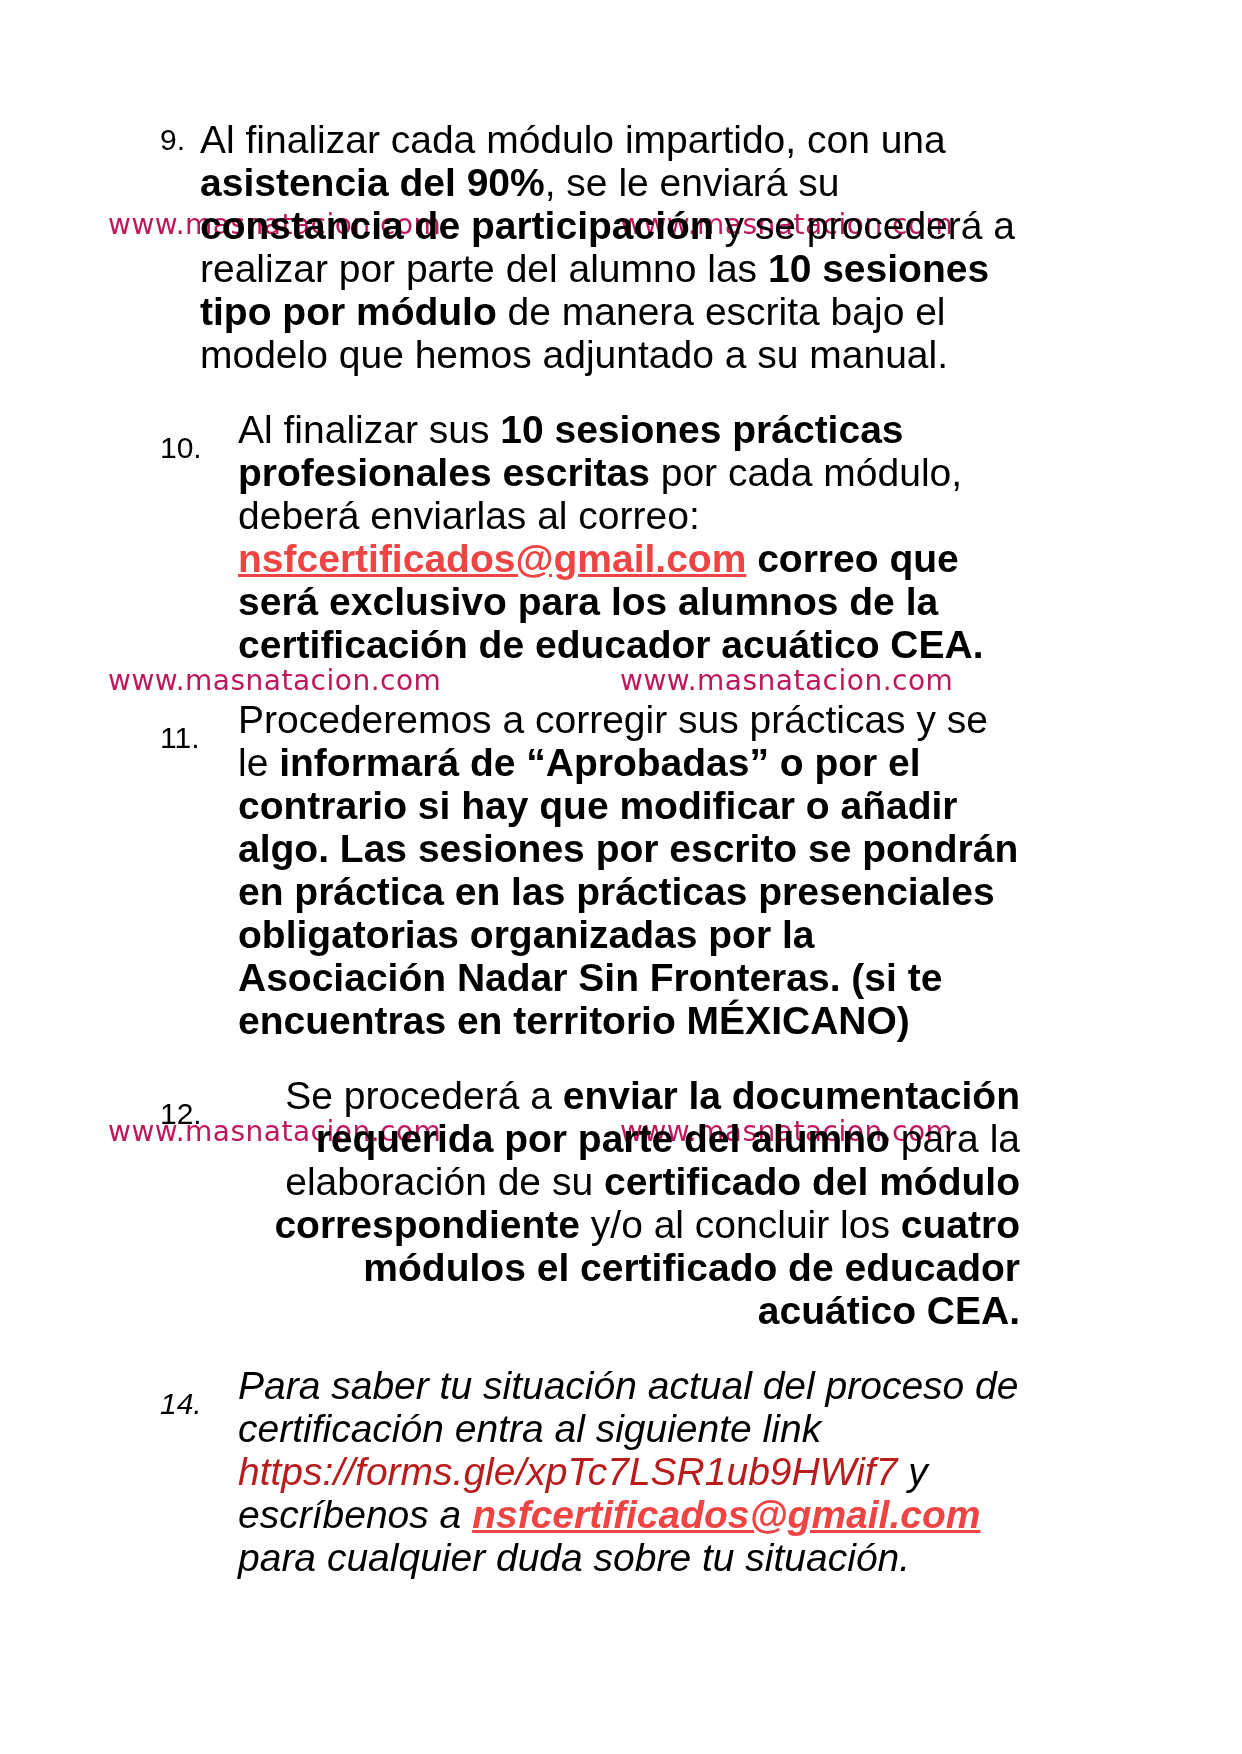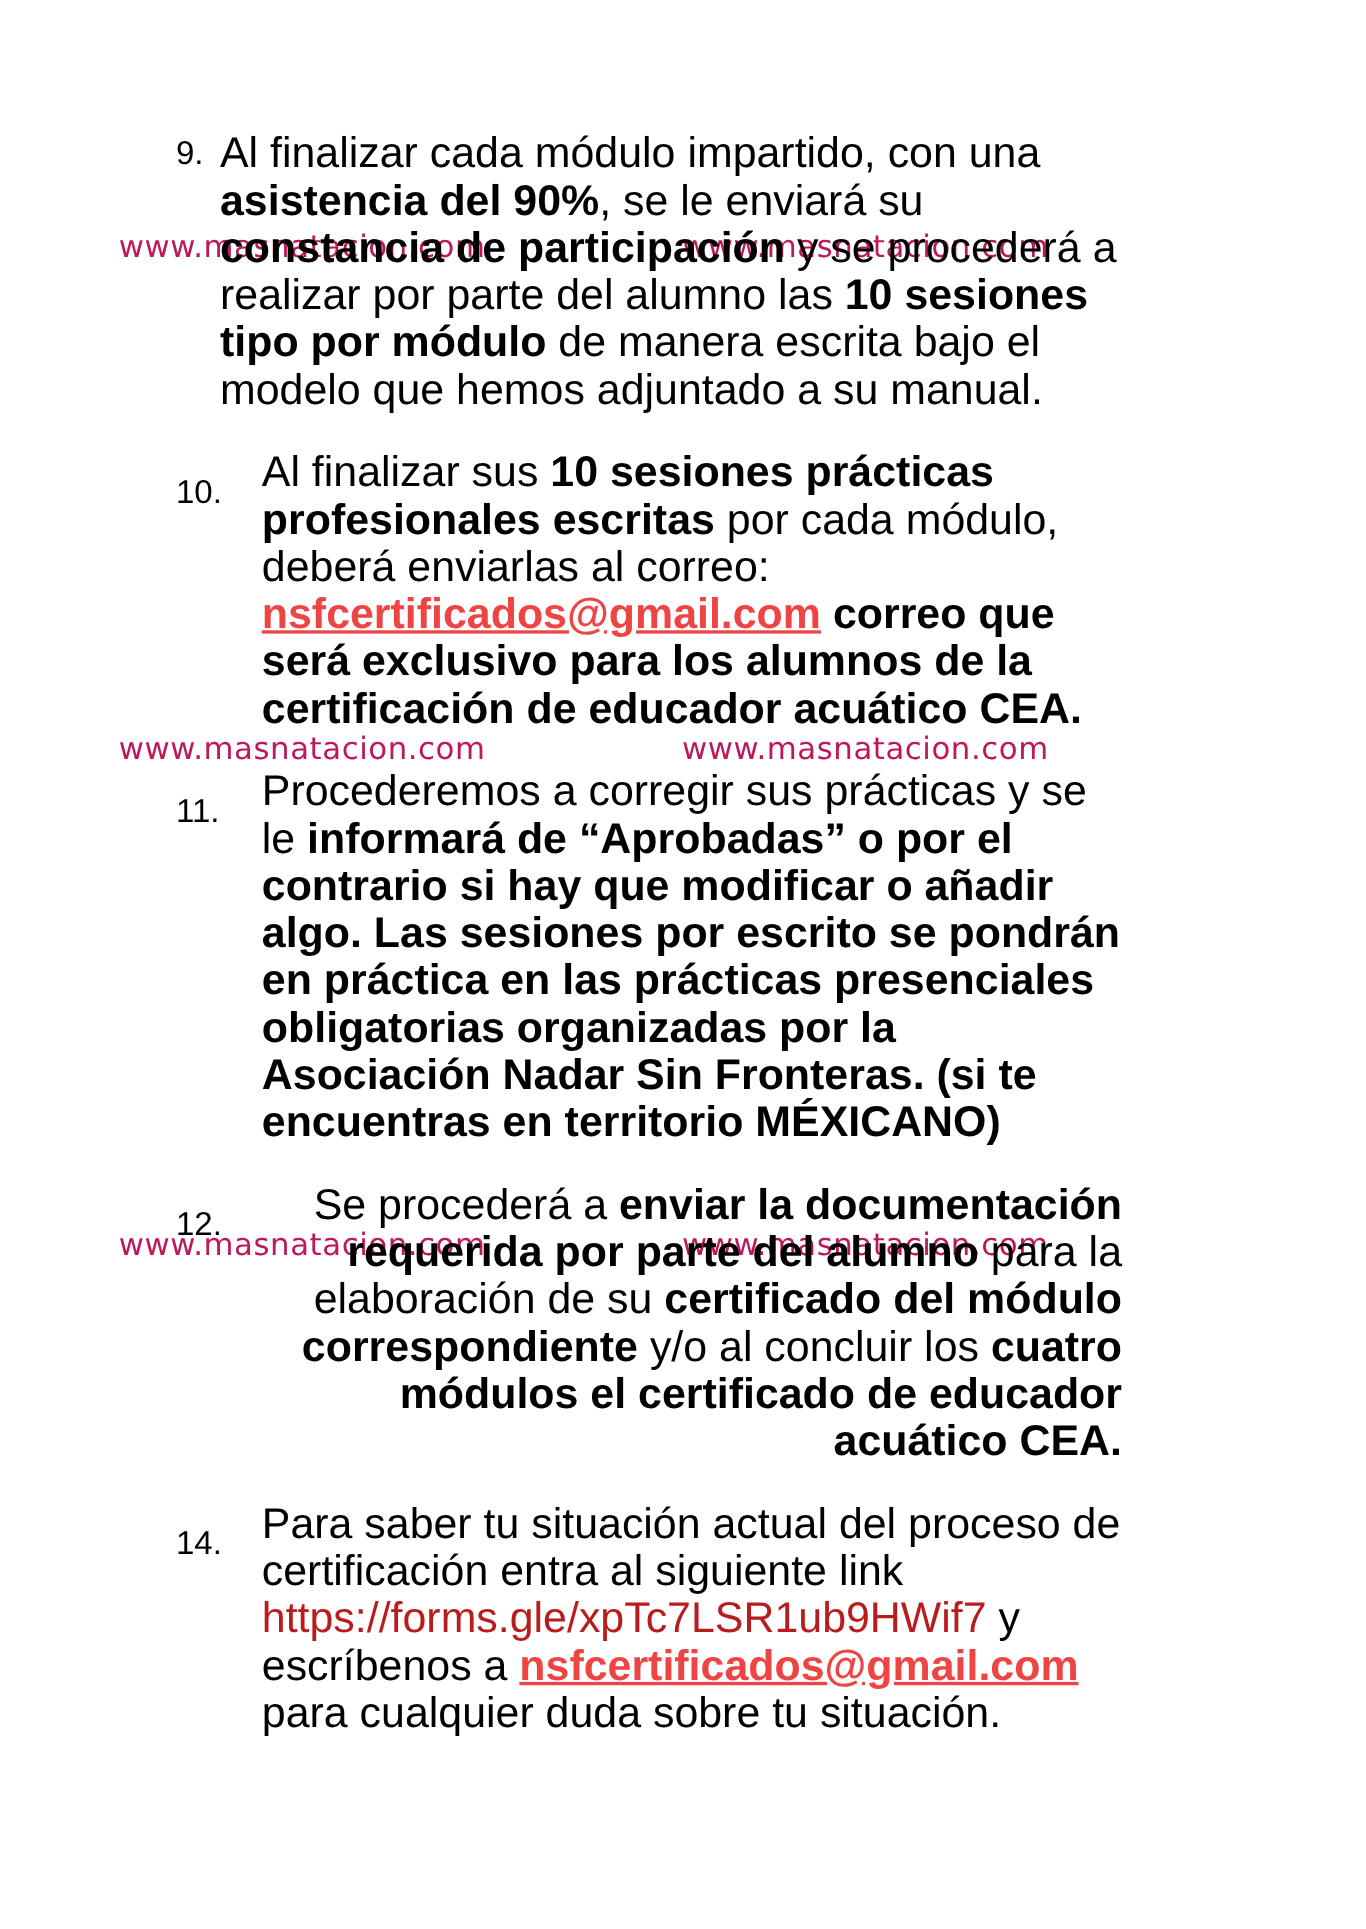--- a/index.html
+++ b/index.html
@@ -60,21 +60,21 @@
     list-style: none;
     margin: 0;
     padding: 0;
   }
   .item {
     position: relative;
     display: flex;
     align-items: flex-start;
     margin-bottom: 32px;
   }
-  .item:last-child { margin-bottom: 0; }
+  .item:last-child { margin-bottom: 0; font-style: italic; }
 
   .marker {
     flex: 0 0 auto;
     font-size: 30px;
     line-height: 43px;
     font-weight: 400;
     color: #000000;
     font-family: "Liberation Sans", sans-serif;
   }
   .marker.w-narrow { width: 40px; }

